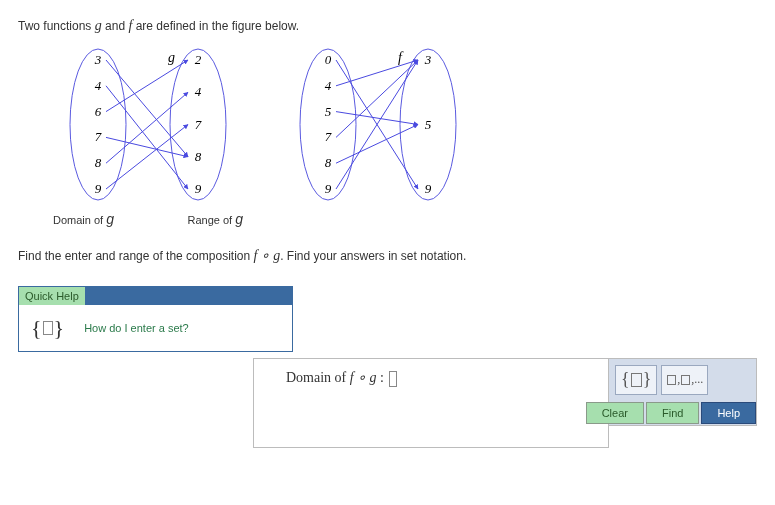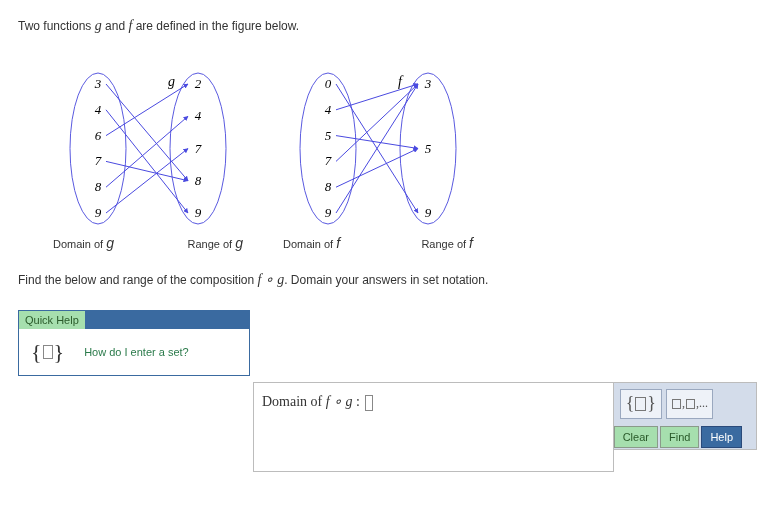--- a/index.html
+++ b/index.html
@@ -6,21 +6,21 @@
   body {
     font-family: Verdana, Arial, sans-serif;
     font-size: 12px;
     color: #333;
     margin: 0;
     padding: 18px 18px 0 18px;
     width: 775px;
     height: 505px;
     background: #fff;
   }
-  .intro { font-size: 12px; margin-bottom: 32px; }
+  .intro { font-size: 12px; margin-bottom: 8px; }
   .italic { font-style: italic; font-family: 'Times New Roman', serif; font-size: 14px; }
   .diagrams {
     display: flex;
     gap: 40px;
     margin-left: 35px;
     margin-bottom: 20px;
   }
   .mapping {
     display: flex;
     flex-direction: column;
@@ -30,21 +30,21 @@
   .labels-row {
     display: flex;
     justify-content: space-between;
     width: 100%;
     margin-top: 4px;
     font-size: 11px;
   }
   .labels-row span { font-family: Liberation Sans, sans-serif; }
   .prompt { font-size: 12px; margin-bottom: 22px; }
   .quickhelp {
-    width: 232px;
+    width: 275px;
     border: 1px solid #3a6aa0;
   }
   .qh-title {
     background: #3a6aa0;
     color: #fff;
     font-size: 11px;
     height: 18px;
     display: flex;
     align-items: stretch;
   }
@@ -87,21 +87,21 @@
   .answer-area {
     margin-top: 6px;
     margin-left: 235px;
     display: flex;
     align-items: flex-start;
   }
   .answer-box {
     border: 1px solid #bcbcbc;
     width: 392px;
     height: 90px;
-    padding: 10px 8px;
+    padding: 10px 32px;
     font-size: 12px;
     background: #fff;
   }
   .ans-line {
     margin-bottom: 8px;
     font-family: 'Times New Roman', serif;
     font-size: 14px;
   }
   .ans-input {
     display: inline-block;
@@ -156,28 +156,28 @@
     align-items: stretch;
     justify-content: flex-end;
     padding: 2px 0 0 0;
   }
   .act-btn {
     border: 1px solid #8a9a8a;
     font-size: 11px;
     display: inline-flex;
     align-items: center;
     justify-content: center;
-    padding: 0 8px;
+    padding: 0 15px;
     margin-right: 2px;
     cursor: pointer;
     height: 22px;
   }
   .act-clear { background: #a6dfae; color:#2a5a2a; }
   .act-undo  { background: #a6dfae; color:#2a5a2a; }
-  .act-help  { background: #3a6aa0; color:#fff; border-color:#2a4a7a; margin-right:14px;text-align:right;}
+  .act-help  { background: #3a6aa0; color:#fff; border-color:#2a4a7a; margin-right:0;text-align:right;}
   .circ-compose { font-family: 'Times New Roman', serif; }
 </style>
 </head>
 <body>
 
 <div class="intro">
   <span>Two functions </span><span class="italic">g</span><span> and </span><span class="italic">f</span><span> are defined in the figure below.</span>
 </div>
 
 <div class="diagrams">
@@ -233,29 +233,25 @@
         <text x="145" y="22" text-anchor="middle" font-family="Times New Roman, serif" font-size="13" font-style="italic" fill="#000">3</text>
         <text x="145" y="86.5" text-anchor="middle" font-family="Times New Roman, serif" font-size="13" font-style="italic" fill="#000">5</text>
         <text x="145" y="151" text-anchor="middle" font-family="Times New Roman, serif" font-size="13" font-style="italic" fill="#000">9</text>
         <line x1="53" y1="18" x2="135" y2="147" stroke="#4a4ae0" stroke-width="1" marker-end="url(#svg-f-arrow)"></line>
         <line x1="53" y1="43.8" x2="135" y2="18" stroke="#4a4ae0" stroke-width="1" marker-end="url(#svg-f-arrow)"></line>
         <line x1="53" y1="69.6" x2="135" y2="82.5" stroke="#4a4ae0" stroke-width="1" marker-end="url(#svg-f-arrow)"></line>
         <line x1="53" y1="95.39999999999999" x2="135" y2="18" stroke="#4a4ae0" stroke-width="1" marker-end="url(#svg-f-arrow)"></line>
         <line x1="53" y1="121.2" x2="135" y2="82.5" stroke="#4a4ae0" stroke-width="1" marker-end="url(#svg-f-arrow)"></line>
         <line x1="53" y1="147" x2="135" y2="18" stroke="#4a4ae0" stroke-width="1" marker-end="url(#svg-f-arrow)"></line>
       </svg>
-    <div class="labels-row">
-      <span><span>Domain of </span><span class="italic">f</span></span>
-      <span><span>Range of </span><span class="italic">f</span></span>
-    </div>
   </div>
 </div>
 
 <div class="prompt">
-  <span>Find the below and range of the composition </span><span class="italic circ-compose">f ∘ g</span><span>. Domain your answers in set notation.</span>
+  <span>Find the enter and range of the composition </span><span class="italic circ-compose">f ∘ g</span><span>. Find your answers in set notation.</span>
 </div>
 
 <div class="quickhelp">
   <div class="qh-title">
     <span class="qh-tab">Quick Help</span>
   </div>
   <div class="qh-body">
     <span class="brace-btn">{<span class="brace-box"></span>}</span>
     <span class="qh-link">How do I enter a set?</span>
   </div>

